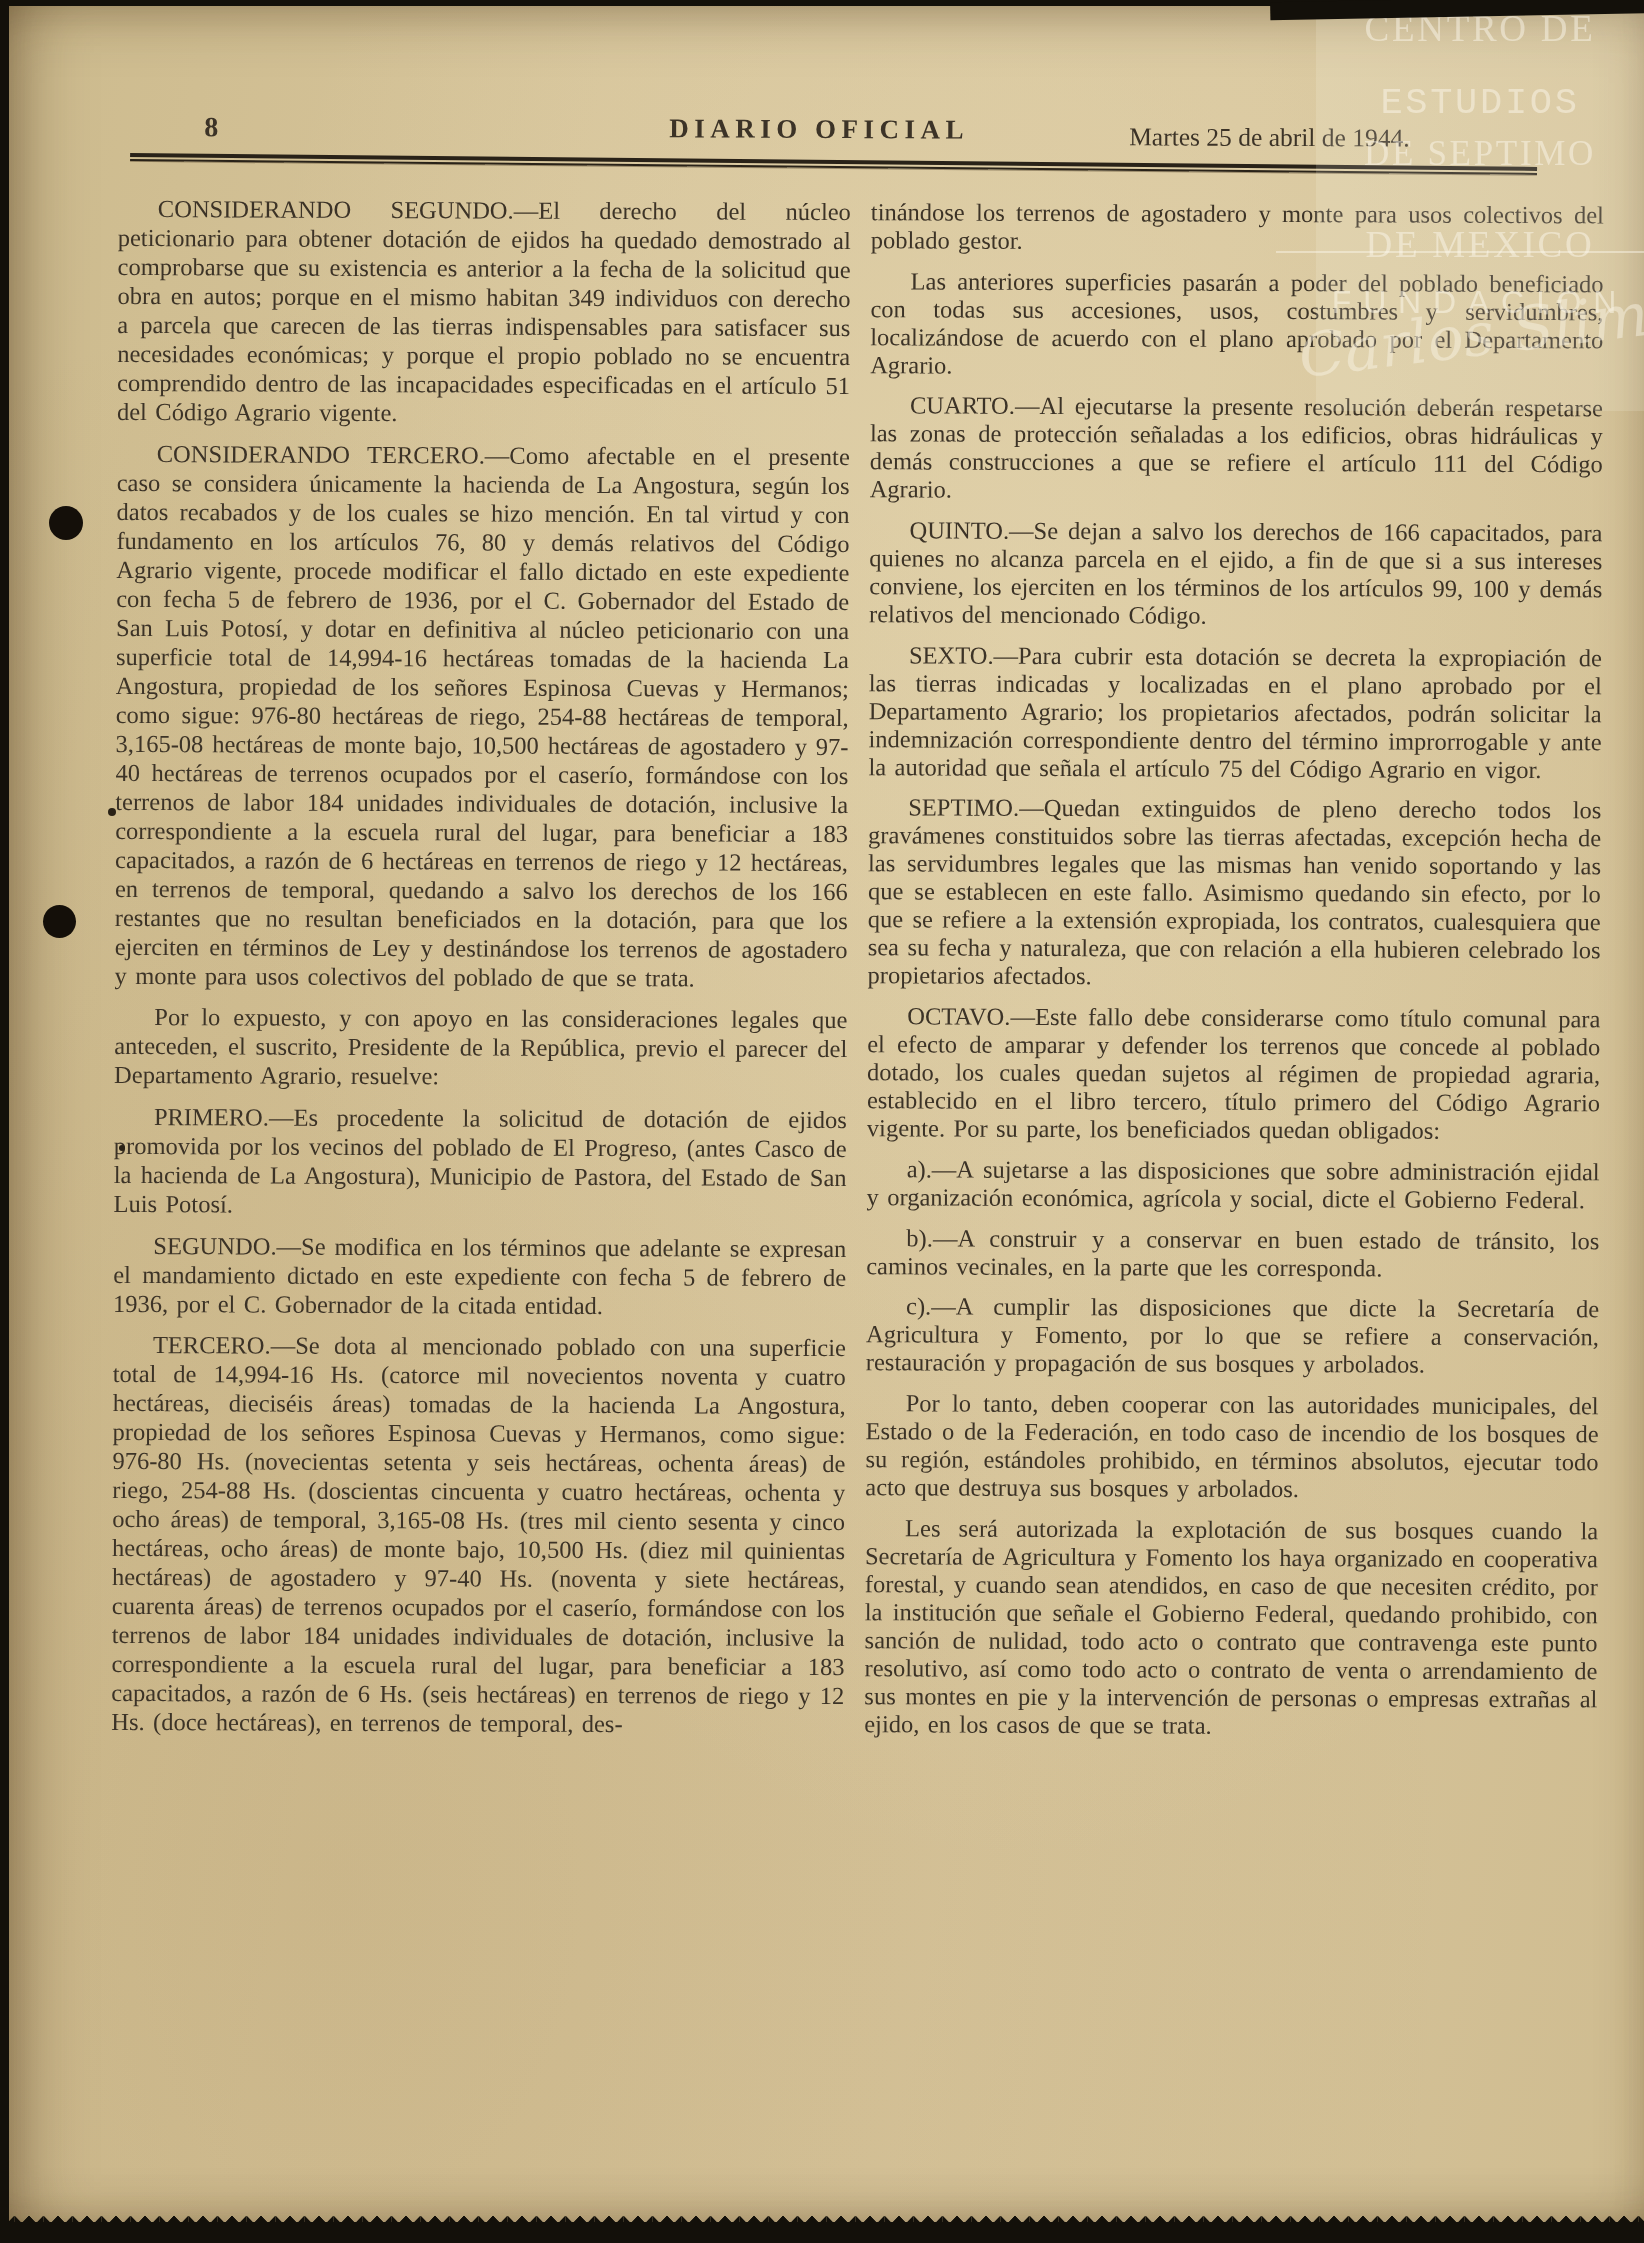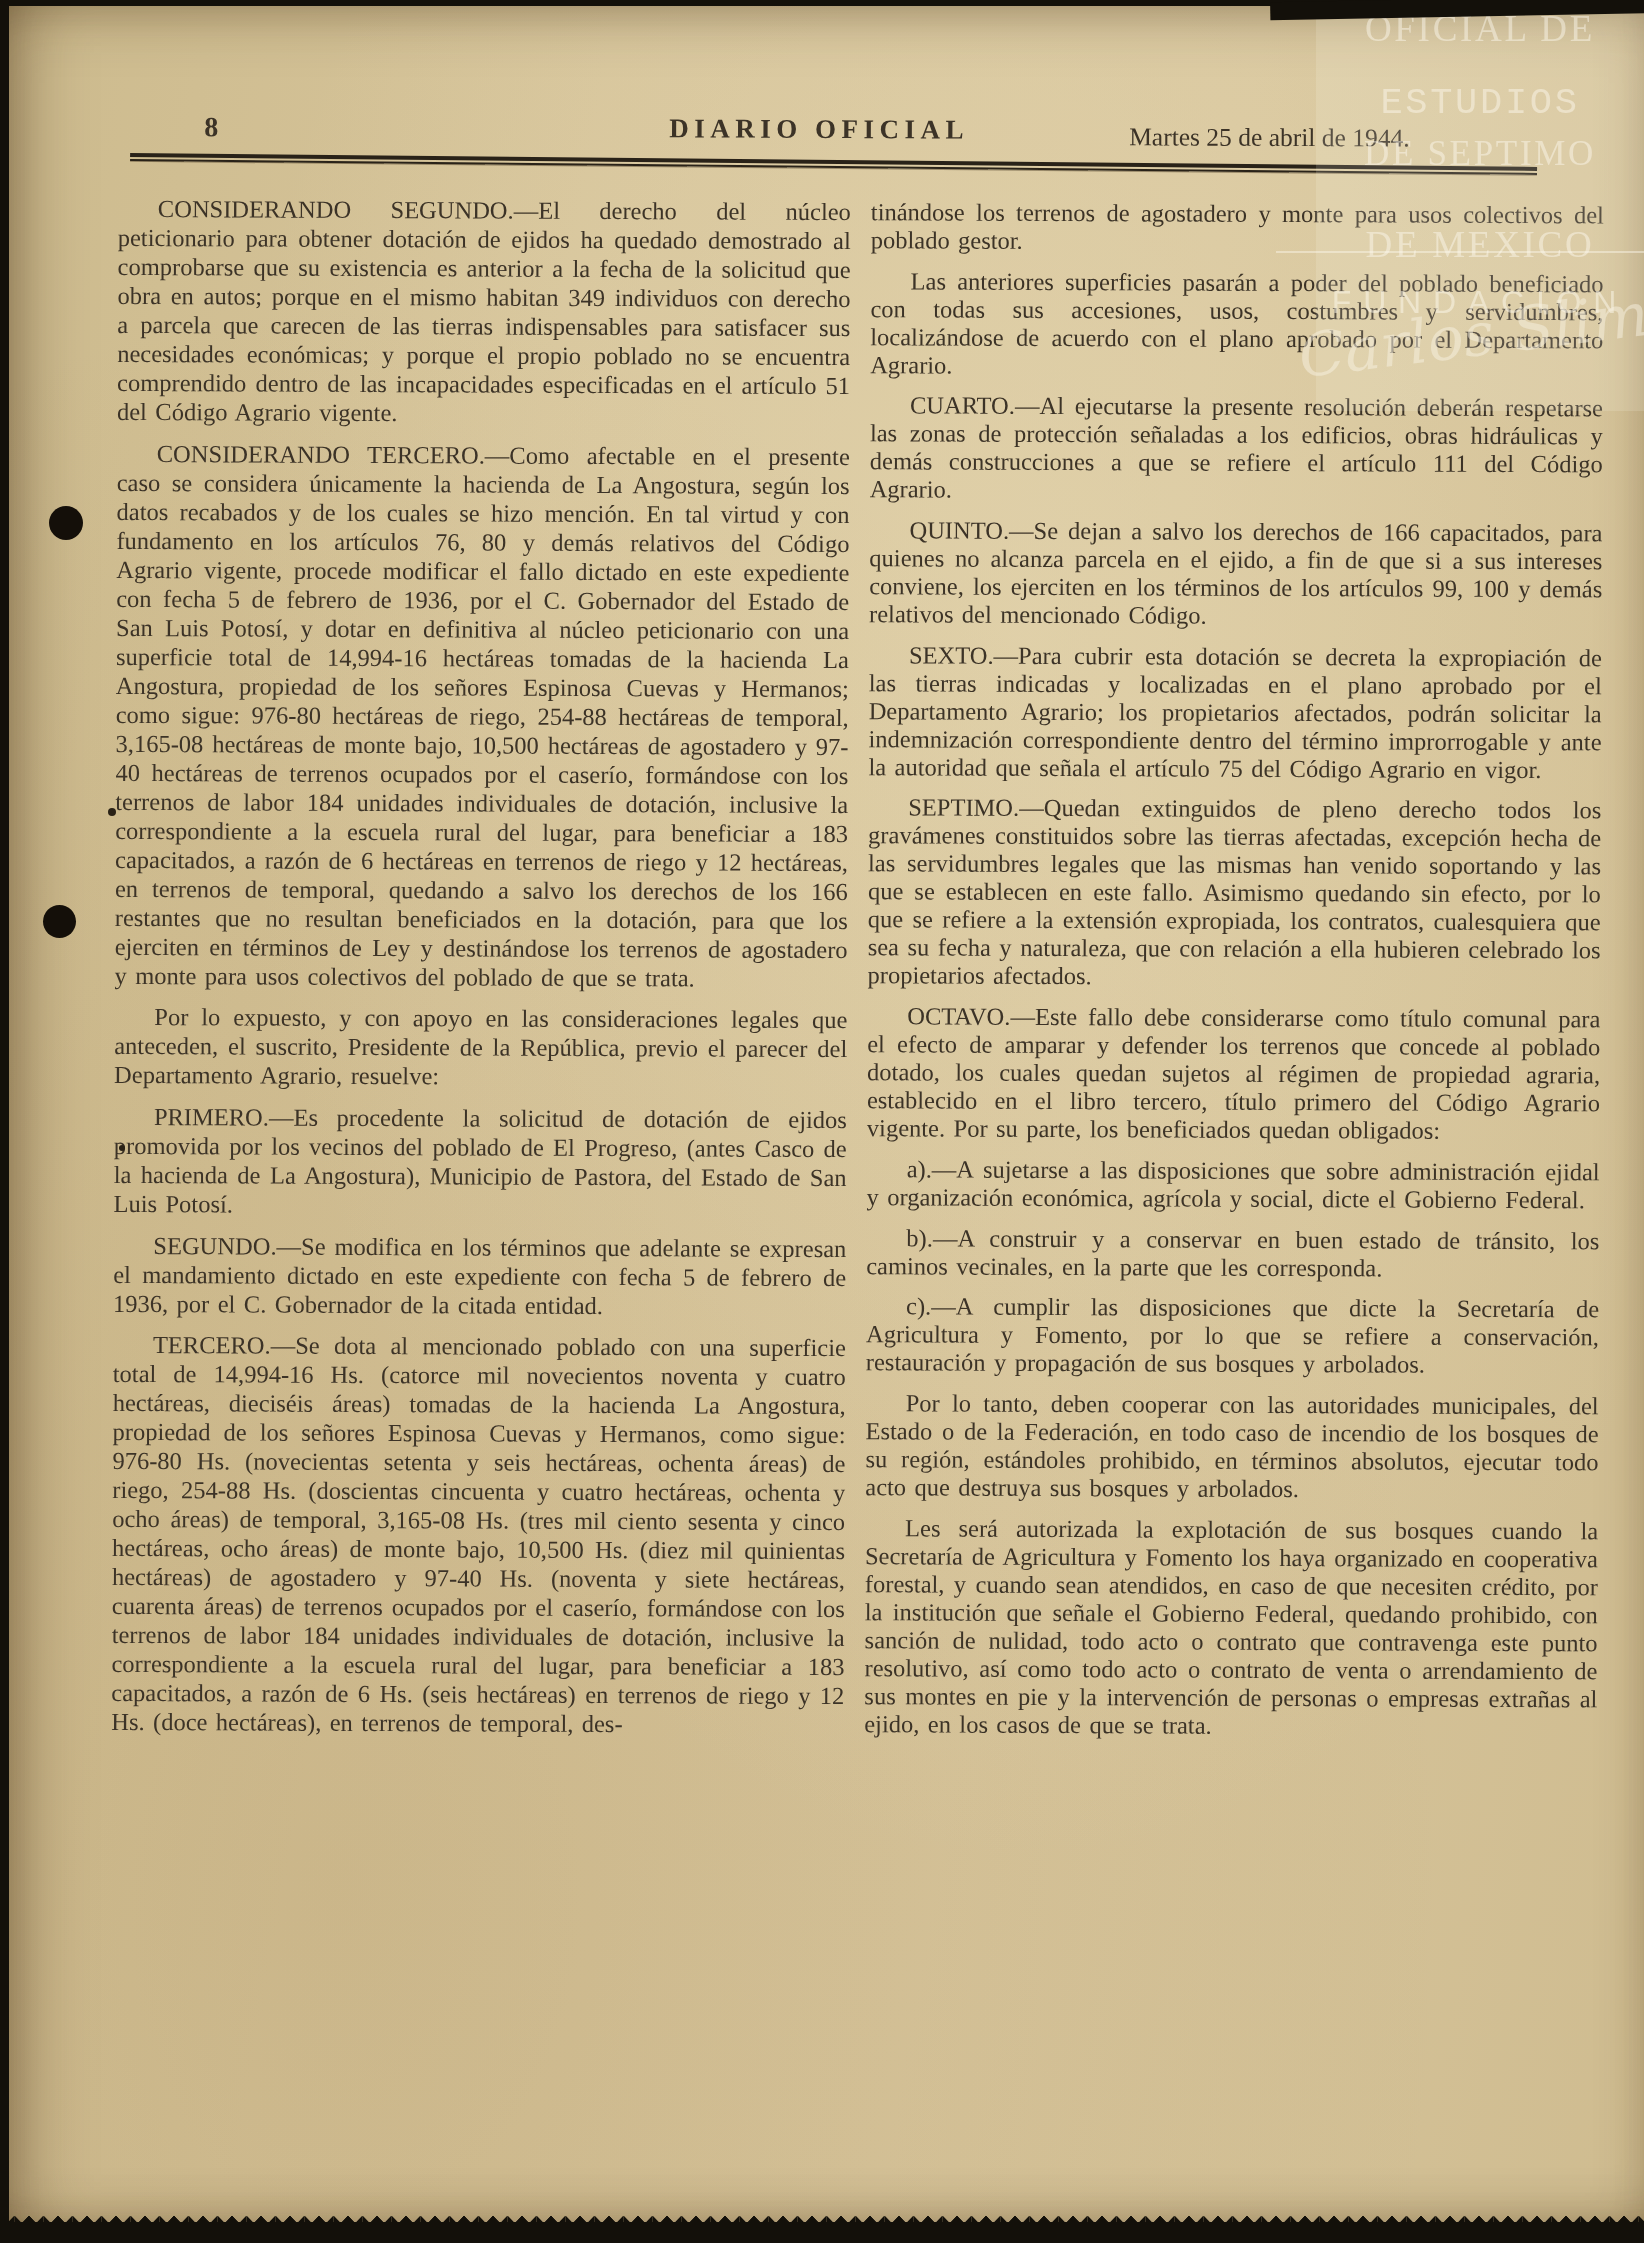--- a/index.html
+++ b/index.html
@@ -112,21 +112,21 @@
     <p>OCTAVO.—Este fallo debe considerarse como título comunal para el efecto de amparar y defender los terrenos que concede al poblado dotado, los cuales quedan sujetos al régimen de propiedad agraria, establecido en el libro tercero, título primero del Código Agrario vigente. Por su parte, los beneficiados quedan obligados:</p>
     <p>a).—A sujetarse a las disposiciones que sobre administración ejidal y organización económica, agrícola y social, dicte el Gobierno Federal.</p>
     <p>b).—A construir y a conservar en buen estado de tránsito, los caminos vecinales, en la parte que les corresponda.</p>
     <p>c).—A cumplir las disposiciones que dicte la Secretaría de Agricultura y Fomento, por lo que se refiere a conservación, restauración y propagación de sus bosques y arbolados.</p>
     <p>Por lo tanto, deben cooperar con las autoridades municipales, del Estado o de la Federación, en todo caso de incendio de los bosques de su región, estándoles prohibido, en términos absolutos, ejecutar todo acto que destruya sus bosques y arbolados.</p>
     <p>Les será autorizada la explotación de sus bosques cuando la Secretaría de Agricultura y Fomento los haya organizado en cooperativa forestal, y cuando sean atendidos, en caso de que necesiten crédito, por la institución que señale el Gobierno Federal, quedando prohibido, con sanción de nulidad, todo acto o contrato que contravenga este punto resolutivo, así como todo acto o contrato de venta o arrendamiento de sus montes en pie y la intervención de personas o empresas extrañas al ejido, en los casos de que se trata.</p>
   </div>
 </div>
 
 <div class="wm-band"></div>
-<div class="wm-line wm-l1">OFICIAL DE</div>
+<div class="wm-line wm-l1">CENTRO DE</div>
 <div class="wm-line wm-l2">ESTUDIOS</div>
 <div class="wm-line wm-l3">DE SEPTIMO</div>
 <div class="wm-line wm-l4">DE MEXICO</div>
 <div class="wm-divider"></div>
 <div class="wm-foundation">FUNDACIÓN</div>
 <div class="wm-signature">Carlos Slim</div>
 
 <div class="hole h1"></div>
 <div class="hole h2"></div>
 <div class="speck s1"></div>

